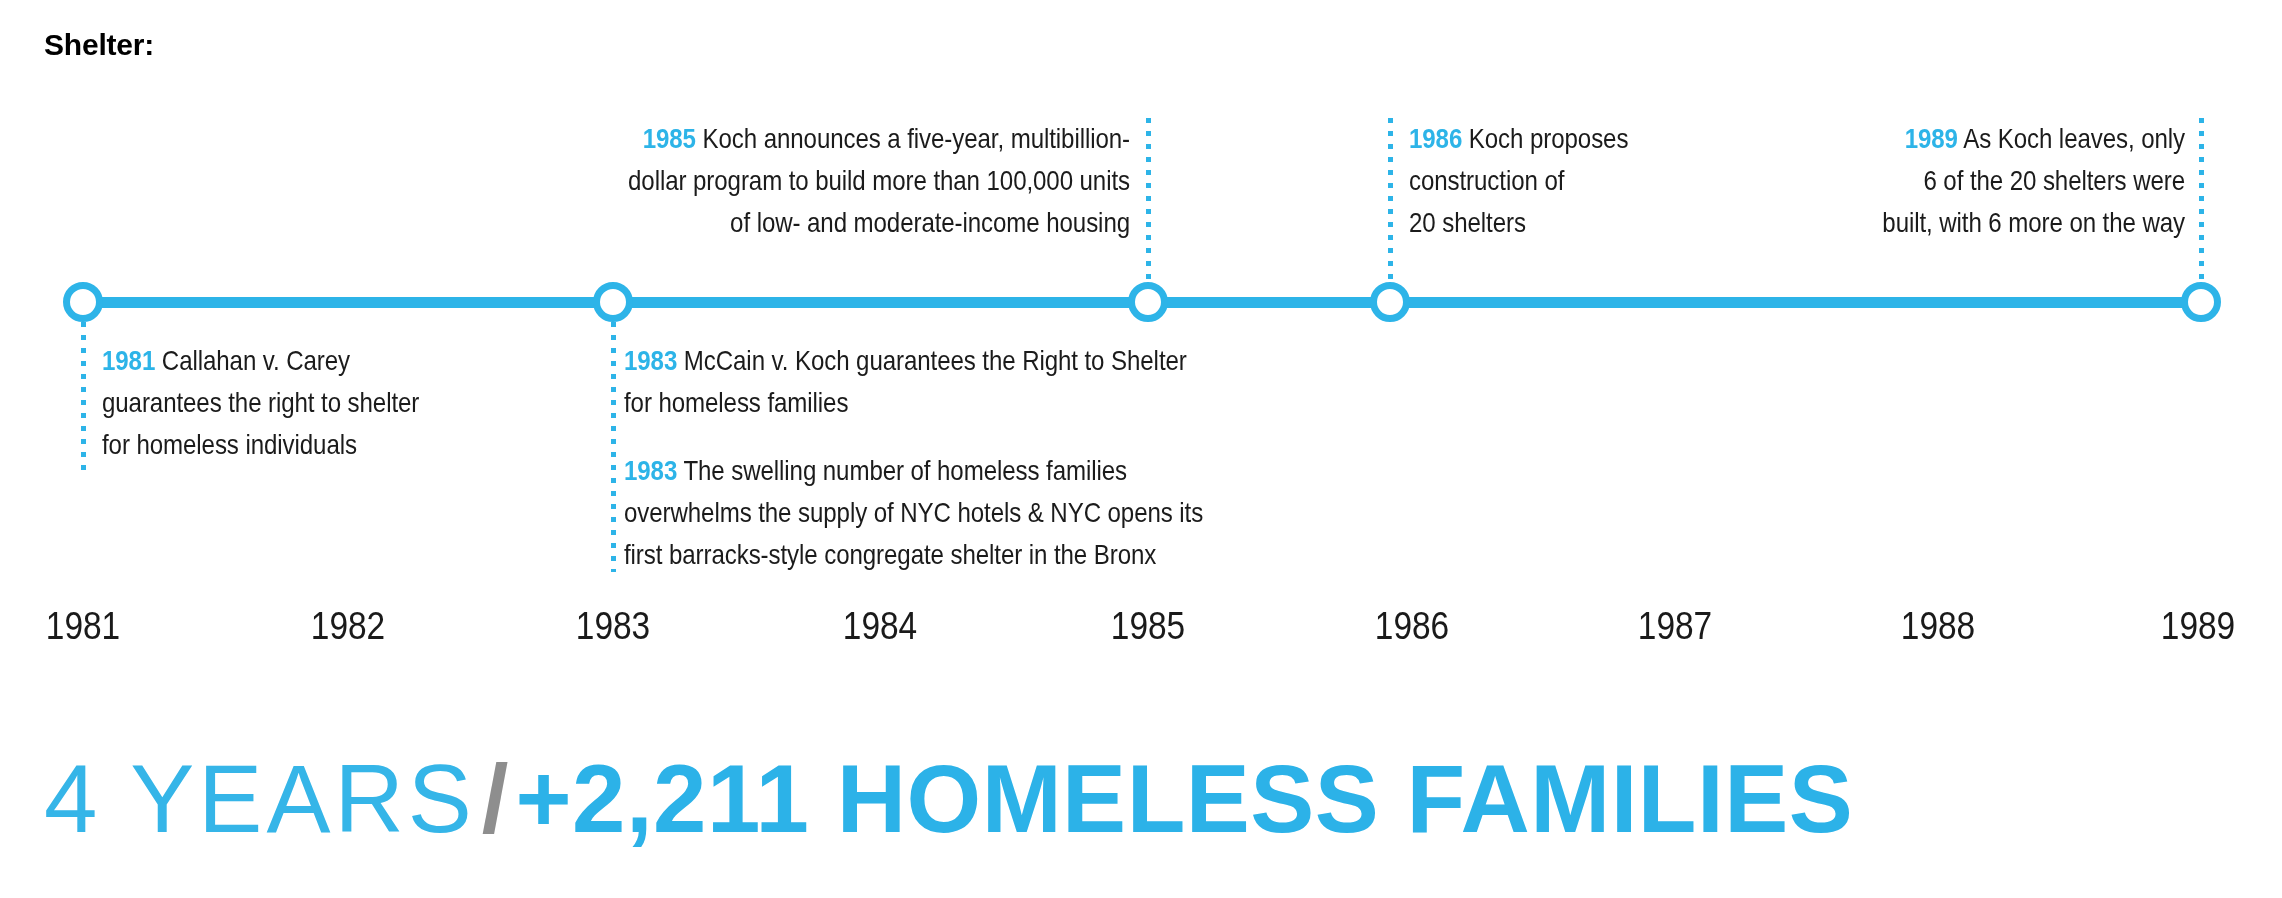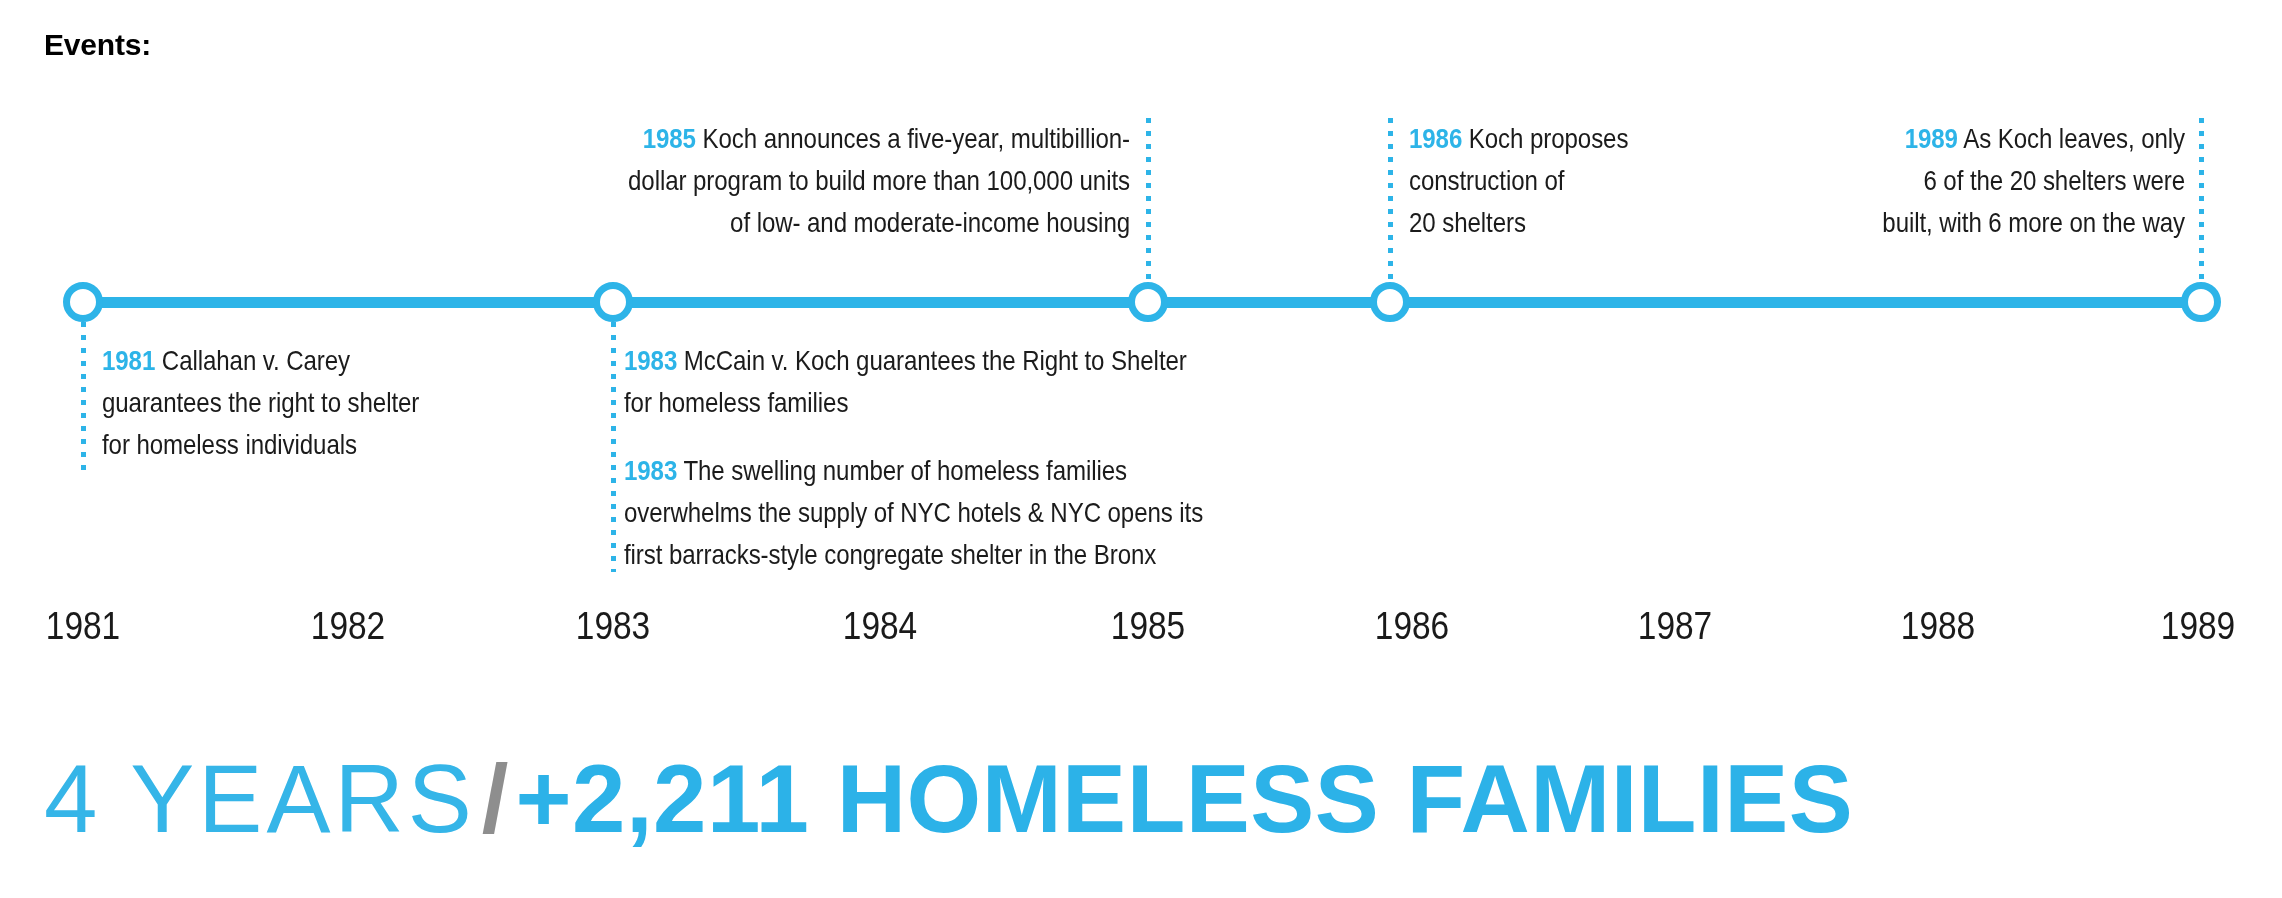--- a/index.html
+++ b/index.html
@@ -119,21 +119,21 @@
     color: #2cb2e8;
     font-weight: bold;
     letter-spacing: 0.5px;
   }
 </style>
 </head>
 <body>
 
 <div id="stage">
 
-  <div class="events-heading">Events:</div>
+  <div class="events-heading">Shelter:</div>
 
   <div class="dotline" style="left:1146px; top:118px; height:180px;"></div>
   <div class="dotline" style="left:1388px; top:118px; height:180px;"></div>
   <div class="dotline" style="left:2199px; top:118px; height:180px;"></div>
 
   <div class="dotline" style="left:81px; top:322px; height:150px;"></div>
   <div class="dotline" style="left:611px; top:322px; height:250px;"></div>
 
   <div class="axis-line"></div>
 

